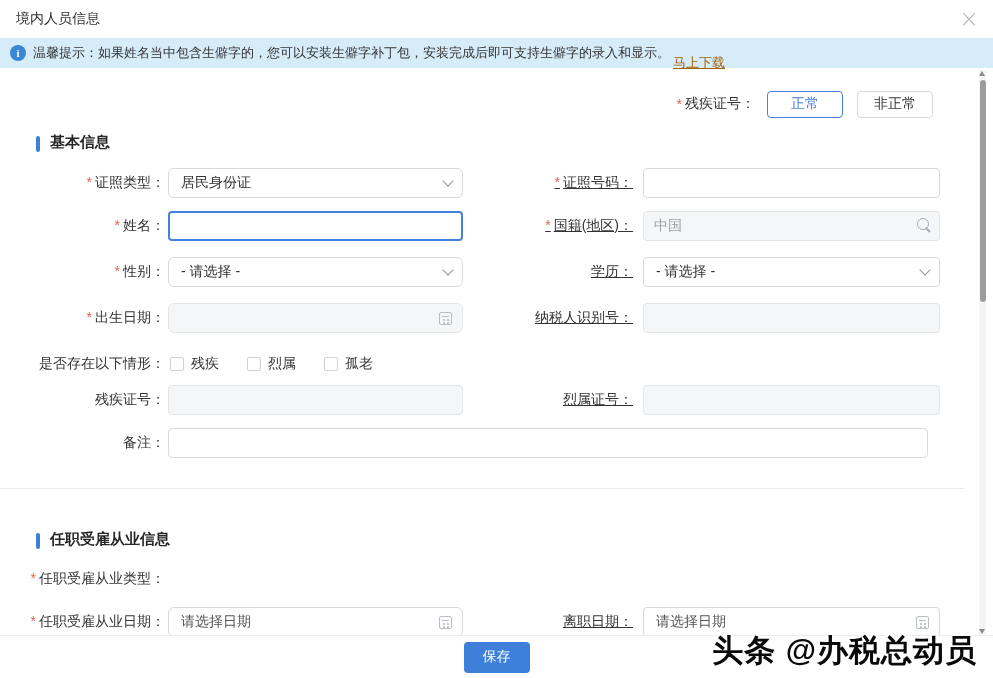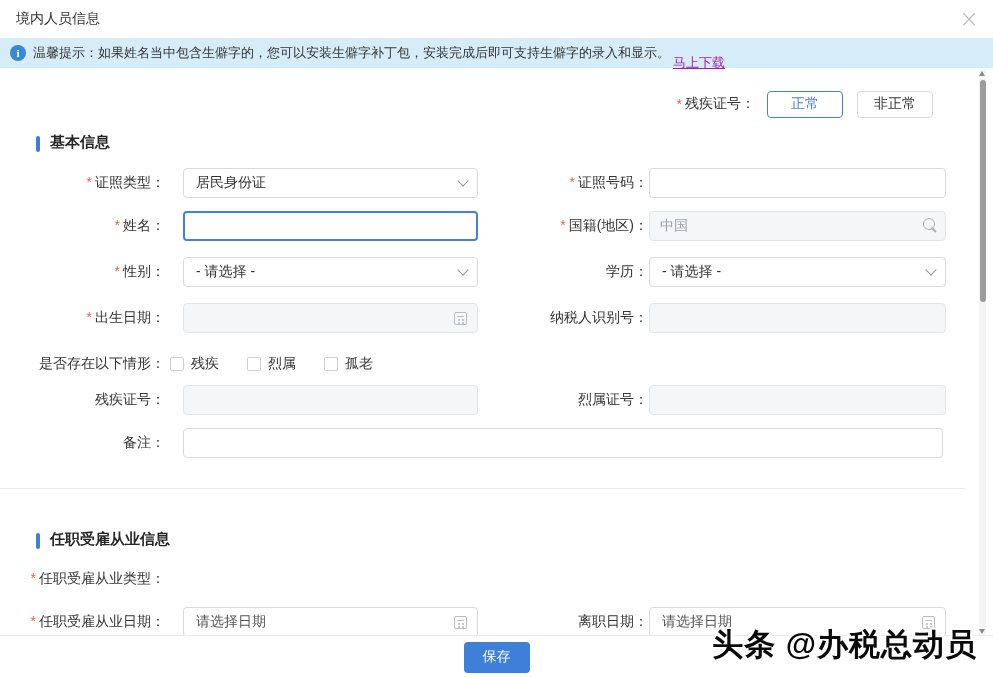--- a/index.html
+++ b/index.html
@@ -24,44 +24,44 @@
   
   .notice {
     height: 30px; background: #d6ecf9; display: flex; align-items: center;
     padding: 0 10px; font-size: 13px; color: #333; white-space: nowrap;
   }
   .info-i {
     width: 16px; height: 16px; min-width: 16px; border-radius: 50%;
     background: #3a87d6; color: #fff; text-align: center;
     font: bold 11px/16px "Liberation Serif", serif; margin-right: 7px;
   }
-  .notice-link { color: #a21caf; text-decoration: underline; margin-left: 3px; cursor: pointer; margin-top: 20px; }
+  .notice-link { color: #a16207; text-decoration: underline; margin-left: 3px; cursor: pointer; margin-top: 20px; }
   
   .content { padding: 0 0 0 28px; position: relative; }
   .status-row {
     display: flex; align-items: center; justify-content: flex-end;
     padding-right: 60px; margin-top: 22px; height: 28px; font-size: 14px;
   }
   .req { color: #e8604c; margin-right: 3px; font-size: 14px; }
   .btn-toggle {
     min-width: 76px; height: 27px; border-radius: 4px; background: #fff;
     font-size: 14px; cursor: pointer; font-family: inherit; padding: 0 14px;
   }
   .btn-toggle.sel { border: 1px solid #4a7edc; color: #4a7edc; margin-left: 12px; }
   .btn-toggle.unsel { border: 1px solid #d9d9d9; color: #333; margin-left: 14px; }
   .section-hd { display: flex; align-items: flex-end; margin-top: 14px; height: 20px; }
   .section-bar { width: 4px; height: 16px; background: #3d7fd9; border-radius: 2px; margin: 0 10px 0 8px; }
   .section-title { font-size: 15px; font-weight: bold; color: #262626; }
   .frow { display: flex; align-items: center; }
   .fg { display: flex; align-items: center; }
   .fg .label { font-size: 14px; color: #333; text-align: right; white-space: nowrap; }
   .fg-left .label { width: 137px; }
-  .fg-left .ctrl { width: 295px; margin-left: 18px; }
-  .fg-right .label { width: 170px; }
-  .fg-right .ctrl { width: 297px; margin-left: 1px; }
+  .fg-left .ctrl { width: 295px; margin-left: 3px; border-radius: 6px; }
+  .fg-right .label { width: 170px; text-decoration: underline; }
+  .fg-right .ctrl { width: 297px; margin-left: 10px; }
   .ctrl { height: 30px; position: relative; }
   .ctrl-wide { width: 760px !important; }
   input.tbox {
     width: 100%; height: 30px; border: 1px solid #d9d9d9; border-radius: 4px;
     padding: 0 10px; font-size: 14px; color: #333; outline: none;
     font-family: inherit; background: #fff;
   }
   input.tbox.focused { border: 2px solid #4381dd; }
   input.tbox:disabled, .disabled-box {
     background: #f5f6f8; border: 1px solid #e3e5e9; color: #9aa0a8;
@@ -100,21 +100,21 @@
   .footer {
     position: absolute; left: 0; right: 0; bottom: 0; height: 43px;
     background: #fff; border-top: 1px solid #ececec; display: flex;
     align-items: center; justify-content: center; z-index: 10;
   }
   .btn-save {
     width: 66px; height: 31px; background: #3d7fd9; color: #fff; border: none;
     border-radius: 4px; font-size: 14px; cursor: pointer; font-family: inherit;
   }
   .watermark {
-    position: absolute; right: 16px; bottom: 12px; z-index: 50;
+    position: absolute; right: 16px; bottom: 6px; z-index: 50;
     font-size: 31px; font-weight: bold; color: #0a0a0a; letter-spacing: 1px;
     text-shadow: 2px 0 0 #fff, -2px 0 0 #fff, 0 2px 0 #fff, 0 -2px 0 #fff,
                  2px 2px 0 #fff, -2px -2px 0 #fff, 2px -2px 0 #fff, -2px 2px 0 #fff;
     white-space: nowrap;
   }
   
   .sb-track {
     position: absolute; right: 7px; top: 70px; bottom: 43px; width: 7px;
     background: #f4f4f4; z-index: 5;
   }

